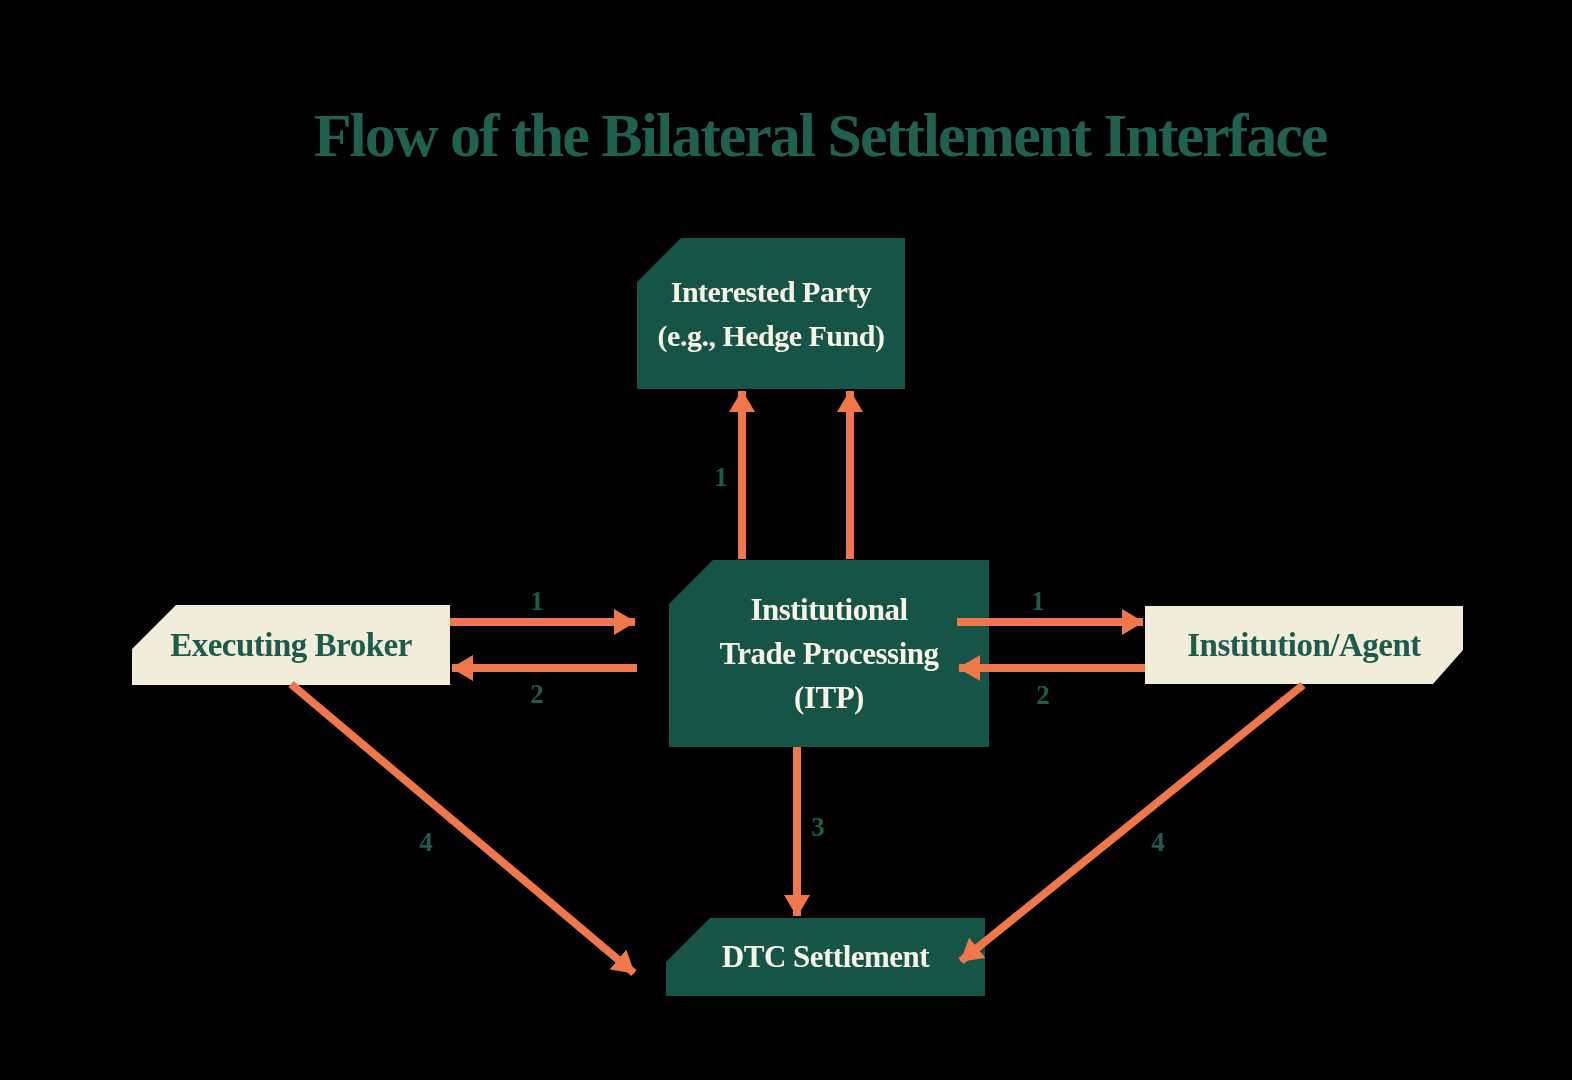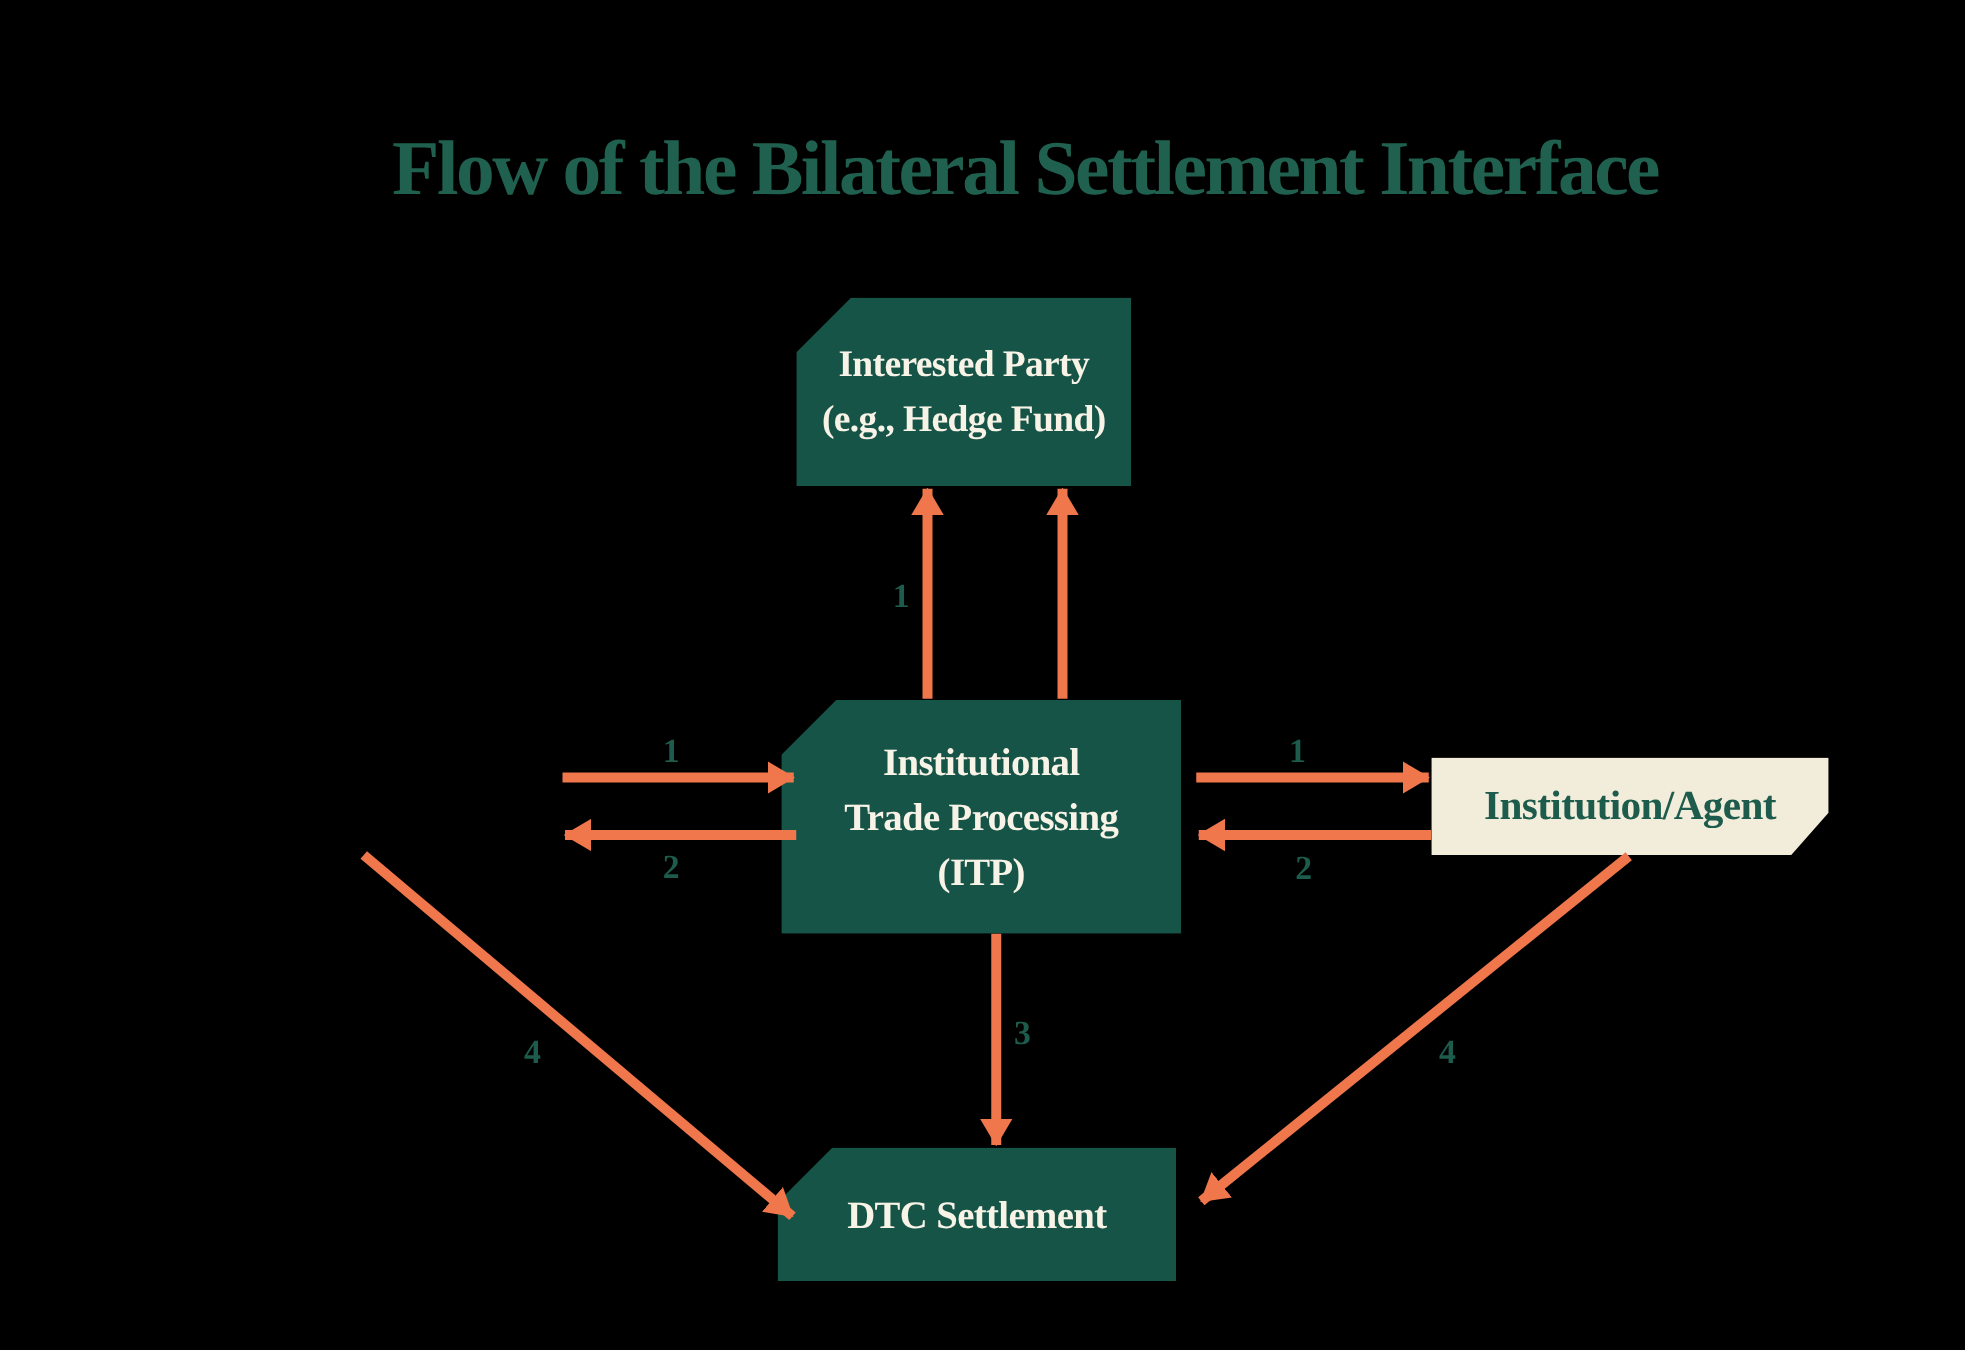--- a/index.html
+++ b/index.html
@@ -110,32 +110,35 @@
     <line class="arrow" x1="797" y1="747" x2="797" y2="916" marker-end="url(#ah)"></line>
     <line class="arrow" x1="291" y1="684" x2="634" y2="973" marker-end="url(#ah)"></line>
     <line class="arrow" x1="1303" y1="685" x2="961" y2="961" marker-end="url(#ah)"></line>
   </svg>
 
   <div class="node green cut-tl" style="left:637px;top:238px;width:268px;height:151px;font-size:30px;line-height:44px;">
     <span class="label">Interested Party
 (e.g., Hedge Fund)</span>
   </div>
 
-  <div class="node green cut-tl" style="left:625px;top:560px;width:320px;height:187px;font-size:31px;line-height:44px;">
+  <div class="node green cut-tl" style="left:669px;top:560px;width:320px;height:187px;font-size:31px;line-height:44px;">
     <span class="label">Institutional
 Trade Processing
 (ITP)</span>
   </div>
 
+  <div class="node cream cut-tl" style="left:132px;top:605px;width:318px;height:80px;font-size:33px;">
+    <span class="label">Executing Broker</span>
+  </div>
 
   <div class="node cream cut-br" style="left:1145px;top:606px;width:318px;height:78px;font-size:33px;">
     <span class="label">Institution/Agent</span>
   </div>
 
-  <div class="node green cut-tl" style="left:622px;top:918px;width:319px;height:107px;font-size:31px;">
+  <div class="node green cut-tl" style="left:666px;top:918px;width:319px;height:78px;font-size:31px;">
     <span class="label">DTC Settlement</span>
   </div>
 
   <span class="step" style="left:721px;top:477px;">1</span>
   <span class="step" style="left:537px;top:601px;">1</span>
   <span class="step" style="left:537px;top:694px;">2</span>
   <span class="step" style="left:1038px;top:601px;">1</span>
   <span class="step" style="left:1043px;top:695px;">2</span>
   <span class="step" style="left:818px;top:827px;">3</span>
   <span class="step" style="left:426px;top:842px;">4</span>

